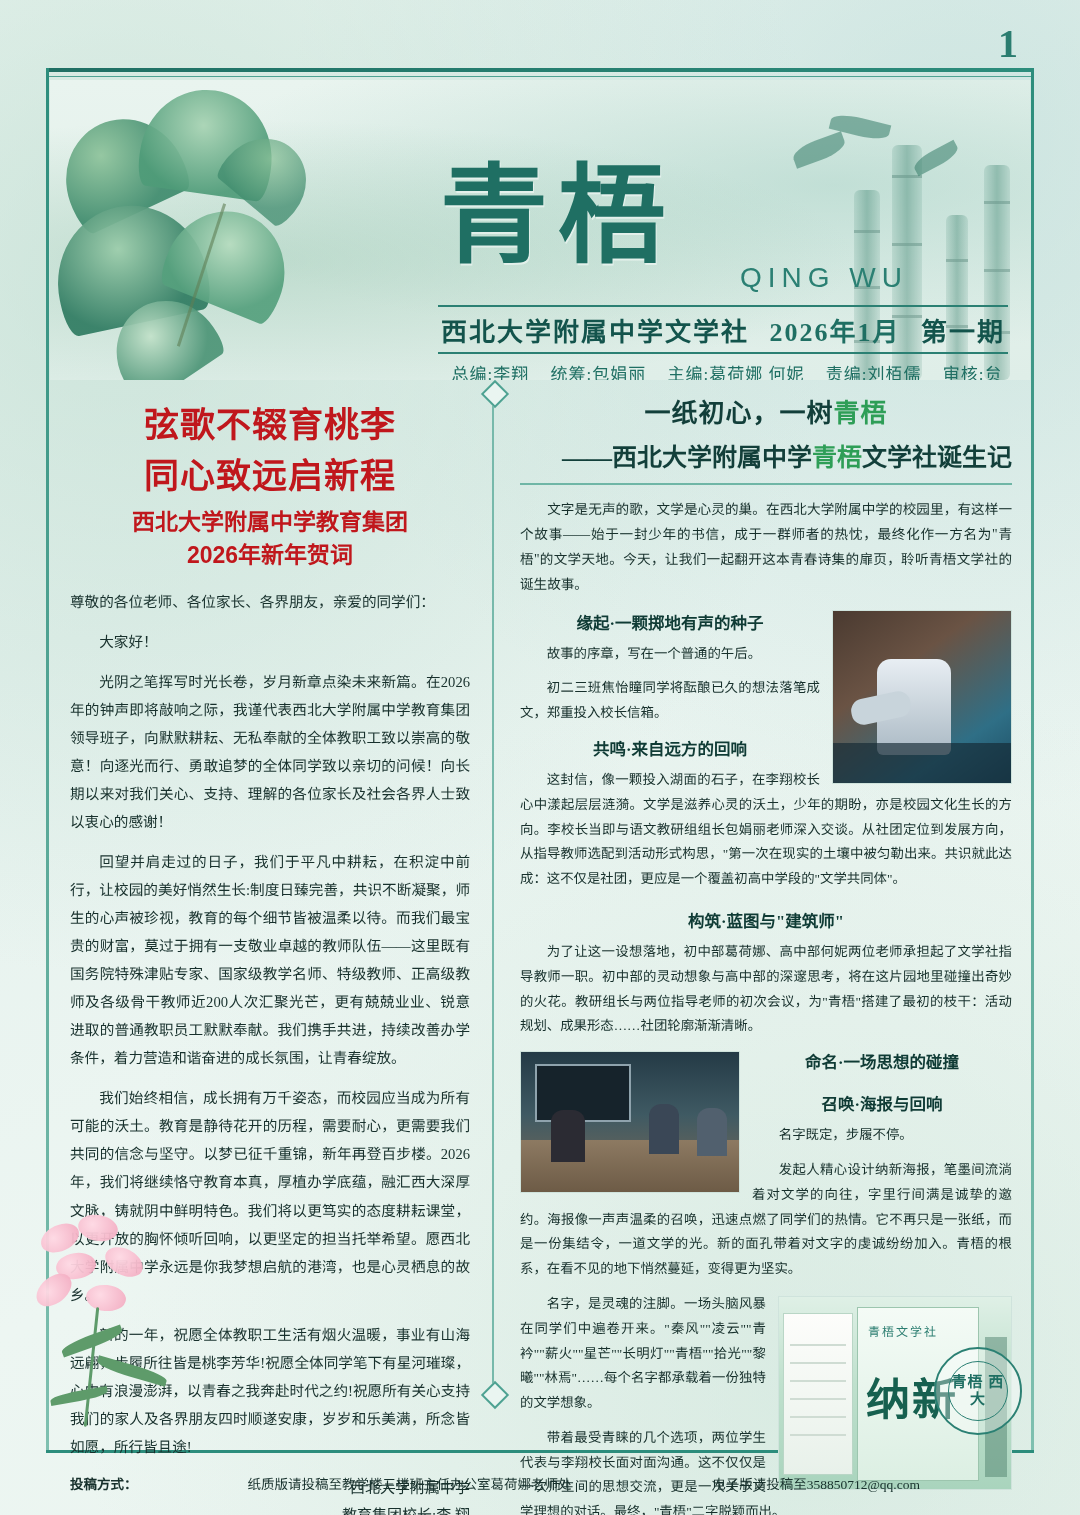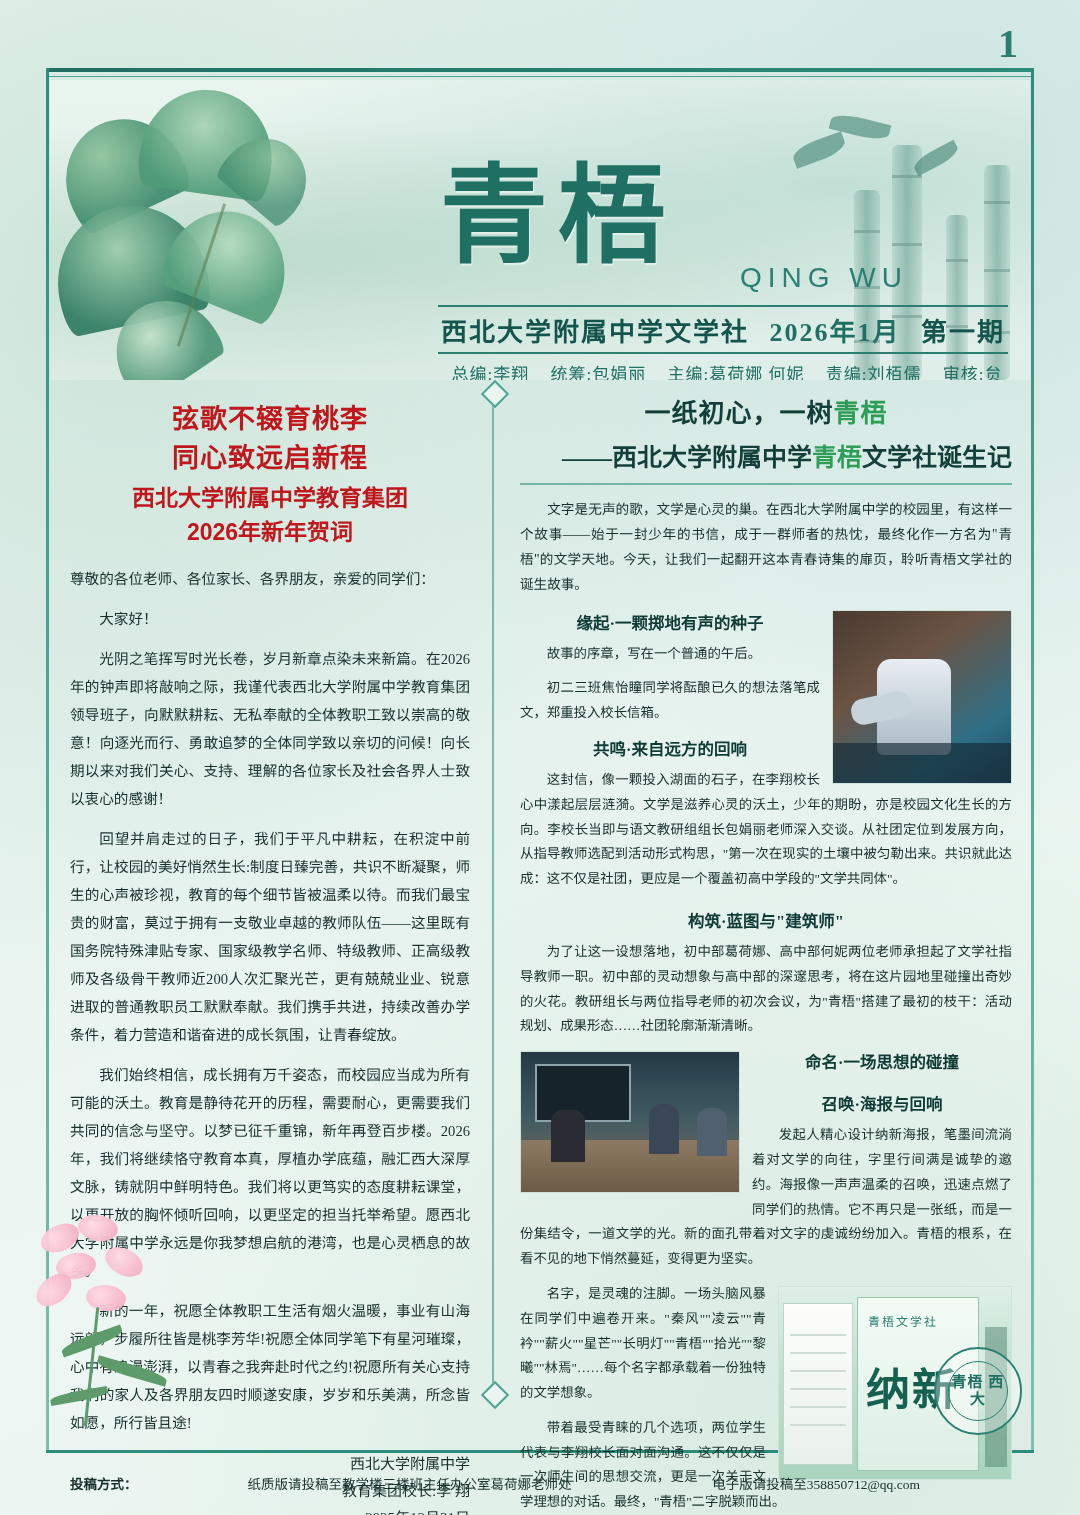--- a/index.html
+++ b/index.html
@@ -75,21 +75,21 @@
   .vdiv{position:absolute;left:492px;top:392px;bottom:118px;width:2px;background:#77b9ab;}
   .vdiv::before,.vdiv::after{content:"";position:absolute;left:-7px;width:16px;height:16px;
     border:2px solid #4ea292;transform:rotate(45deg);background:#eaf5f1;}
   .vdiv::before{top:-8px;}
   .vdiv::after{bottom:-8px;}
 
   
   .lcol{position:absolute;left:70px;top:400px;width:400px;}
   .l-head{text-align:center;color:#c0171c;font-weight:bold;line-height:1.45;
     font-family:"Liberation Sans","DejaVu Sans",sans-serif;}
-  .l-head .h1{font-size:27px;letter-spacing:1px;}
+  .l-head .h1{font-size:35px;letter-spacing:1px;}
   .l-head .h2{font-size:23px;margin-top:4px;}
   .l-head .h3{font-size:23px;}
   .lbody{margin-top:16px;font-size:14.6px;line-height:1.92;color:#17302c;text-align:justify;}
   .lbody p{margin:0 0 12px 0;text-indent:2em;}
   .lbody p.noind{text-indent:0;}
   .sign{margin-top:14px;text-align:right;font-size:15px;line-height:1.8;color:#17302c;}
 
   
   .orchid{position:absolute;left:30px;bottom:70px;width:210px;height:230px;}
   .petal{position:absolute;width:40px;height:26px;border-radius:50%;
@@ -288,20 +288,21 @@
     <div class="clearfix">
       <div class="photo pB">
         <div class="screen"></div>
         <div class="table"></div>
         <div class="p1"></div>
         <div class="p2"></div>
         <div class="p3"></div>
       </div>
       <div class="sec-h">命名·一场思想的碰撞</div>
       <div class="sec-h" style="margin-top:18px">召唤·海报与回响</div>
+      <p class="rp">名字既定，步履不停。</p>
       <p class="rp">发起人精心设计纳新海报，笔墨间流淌着对文学的向往，字里行间满是诚挚的邀约。海报像一声声温柔的召唤，迅速点燃了同学们的热情。它不再只是一张纸，而是一份集结令，一道文学的光。新的面孔带着对文字的虔诚纷纷加入。青梧的根系，在看不见的地下悄然蔓延，变得更为坚实。</p>
     </div>
 
     <div class="clearfix">
       <div class="photo pC">
         <div class="side">
           <div class="ln" style="top:30px"></div>
             <div class="ln" style="top:48px"></div>
           <div class="ln" style="top:66px"></div>
             <div class="ln" style="top:84px"></div>

